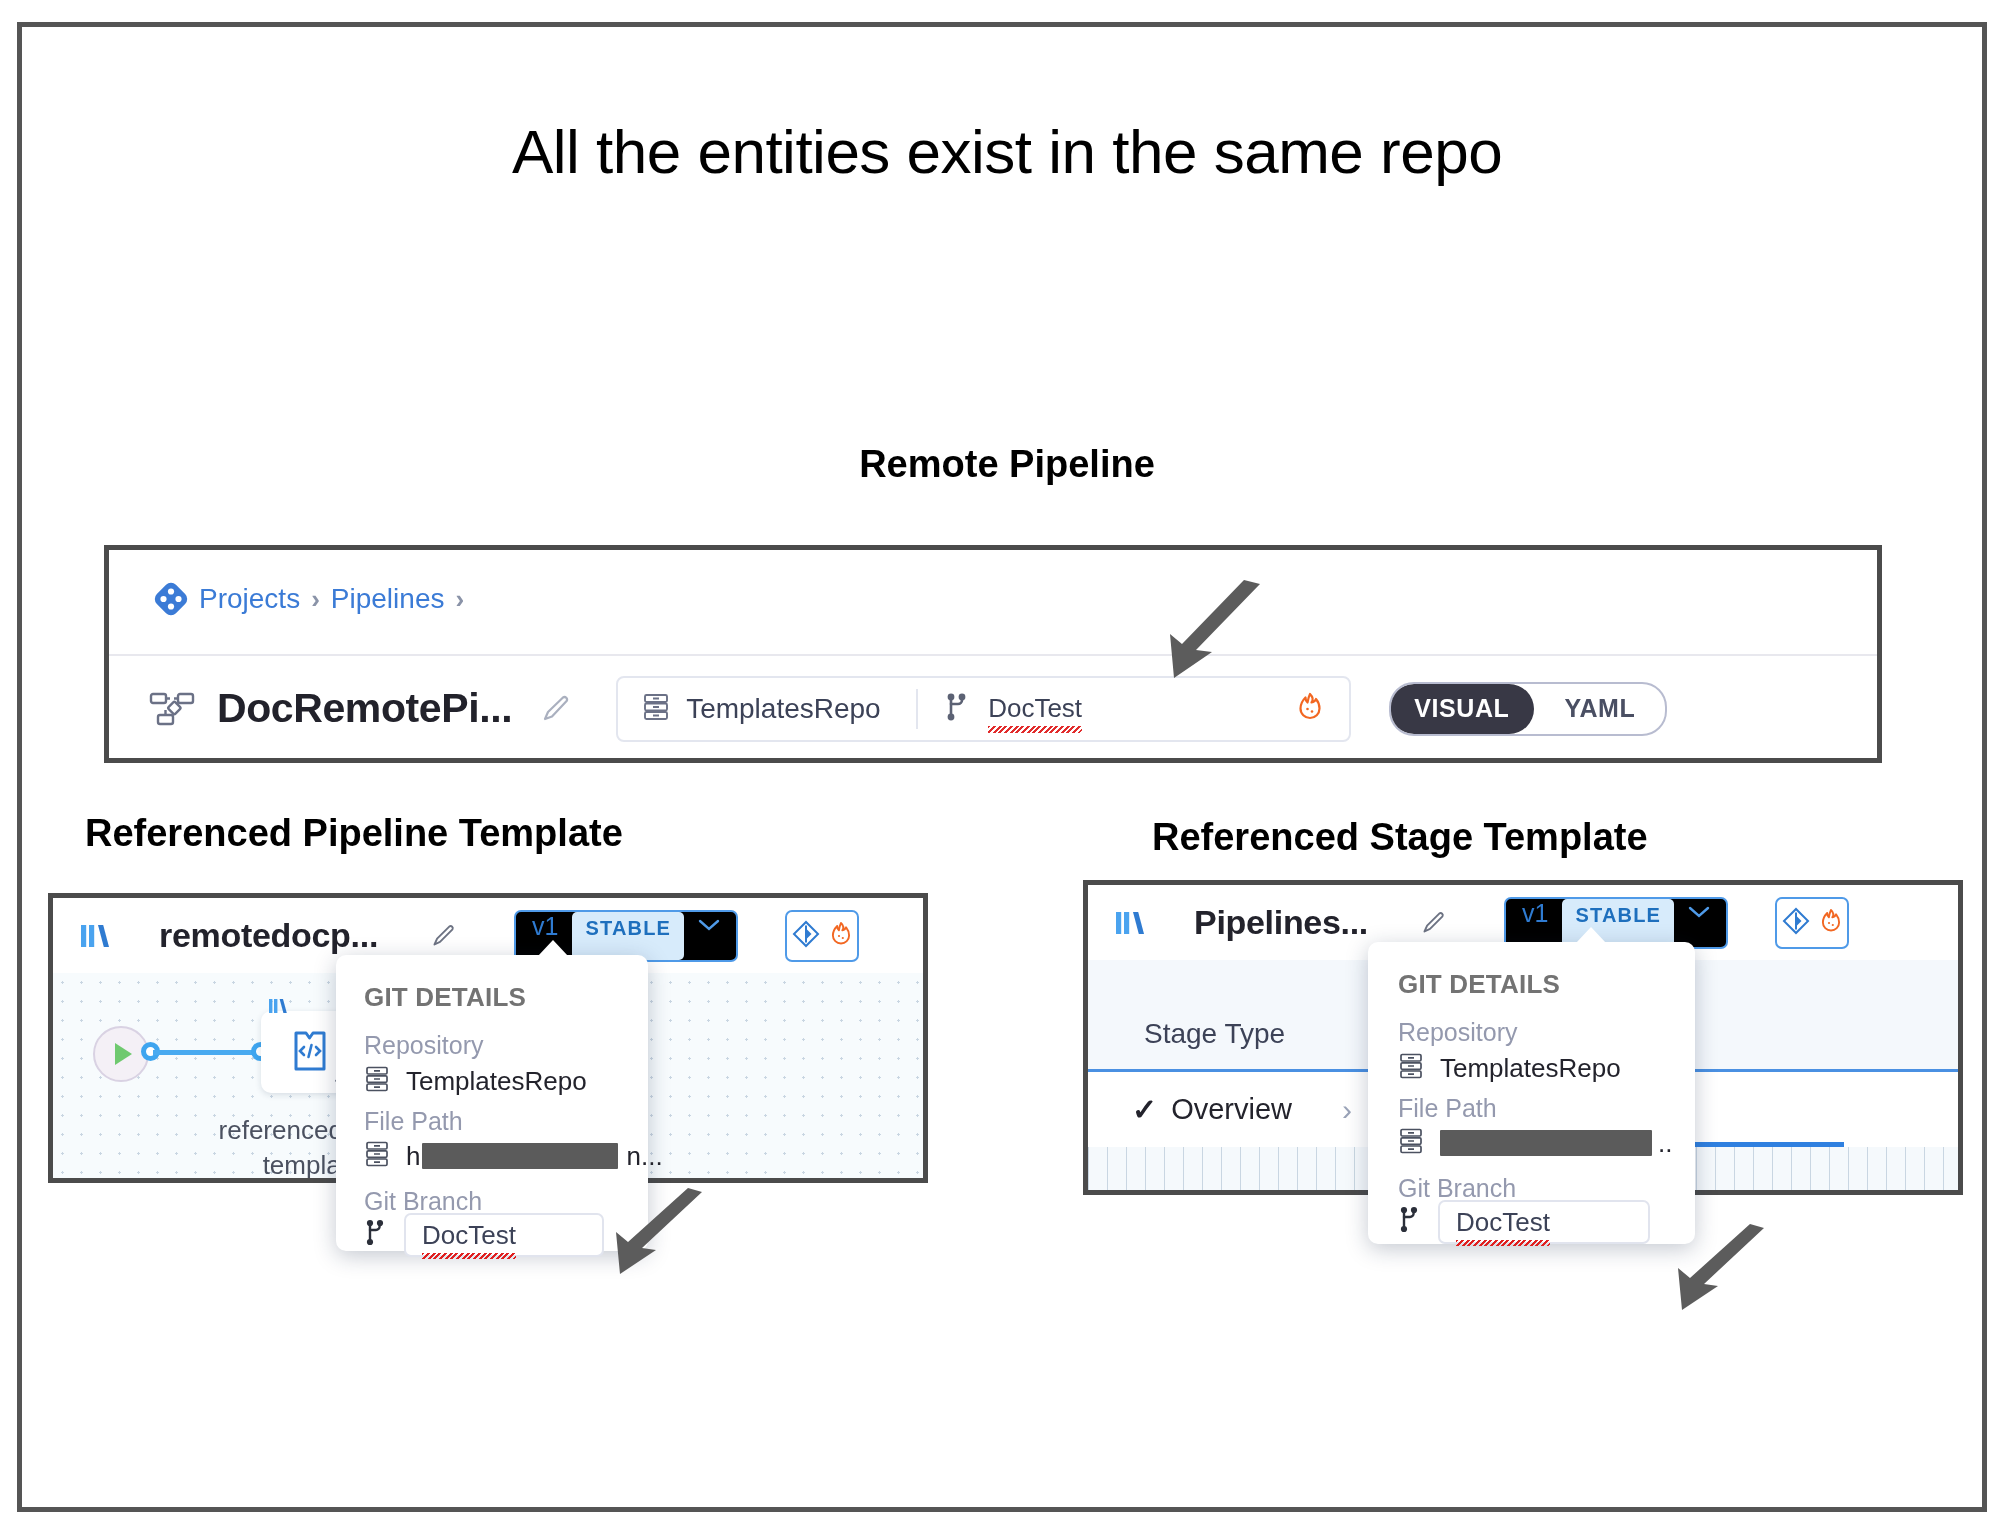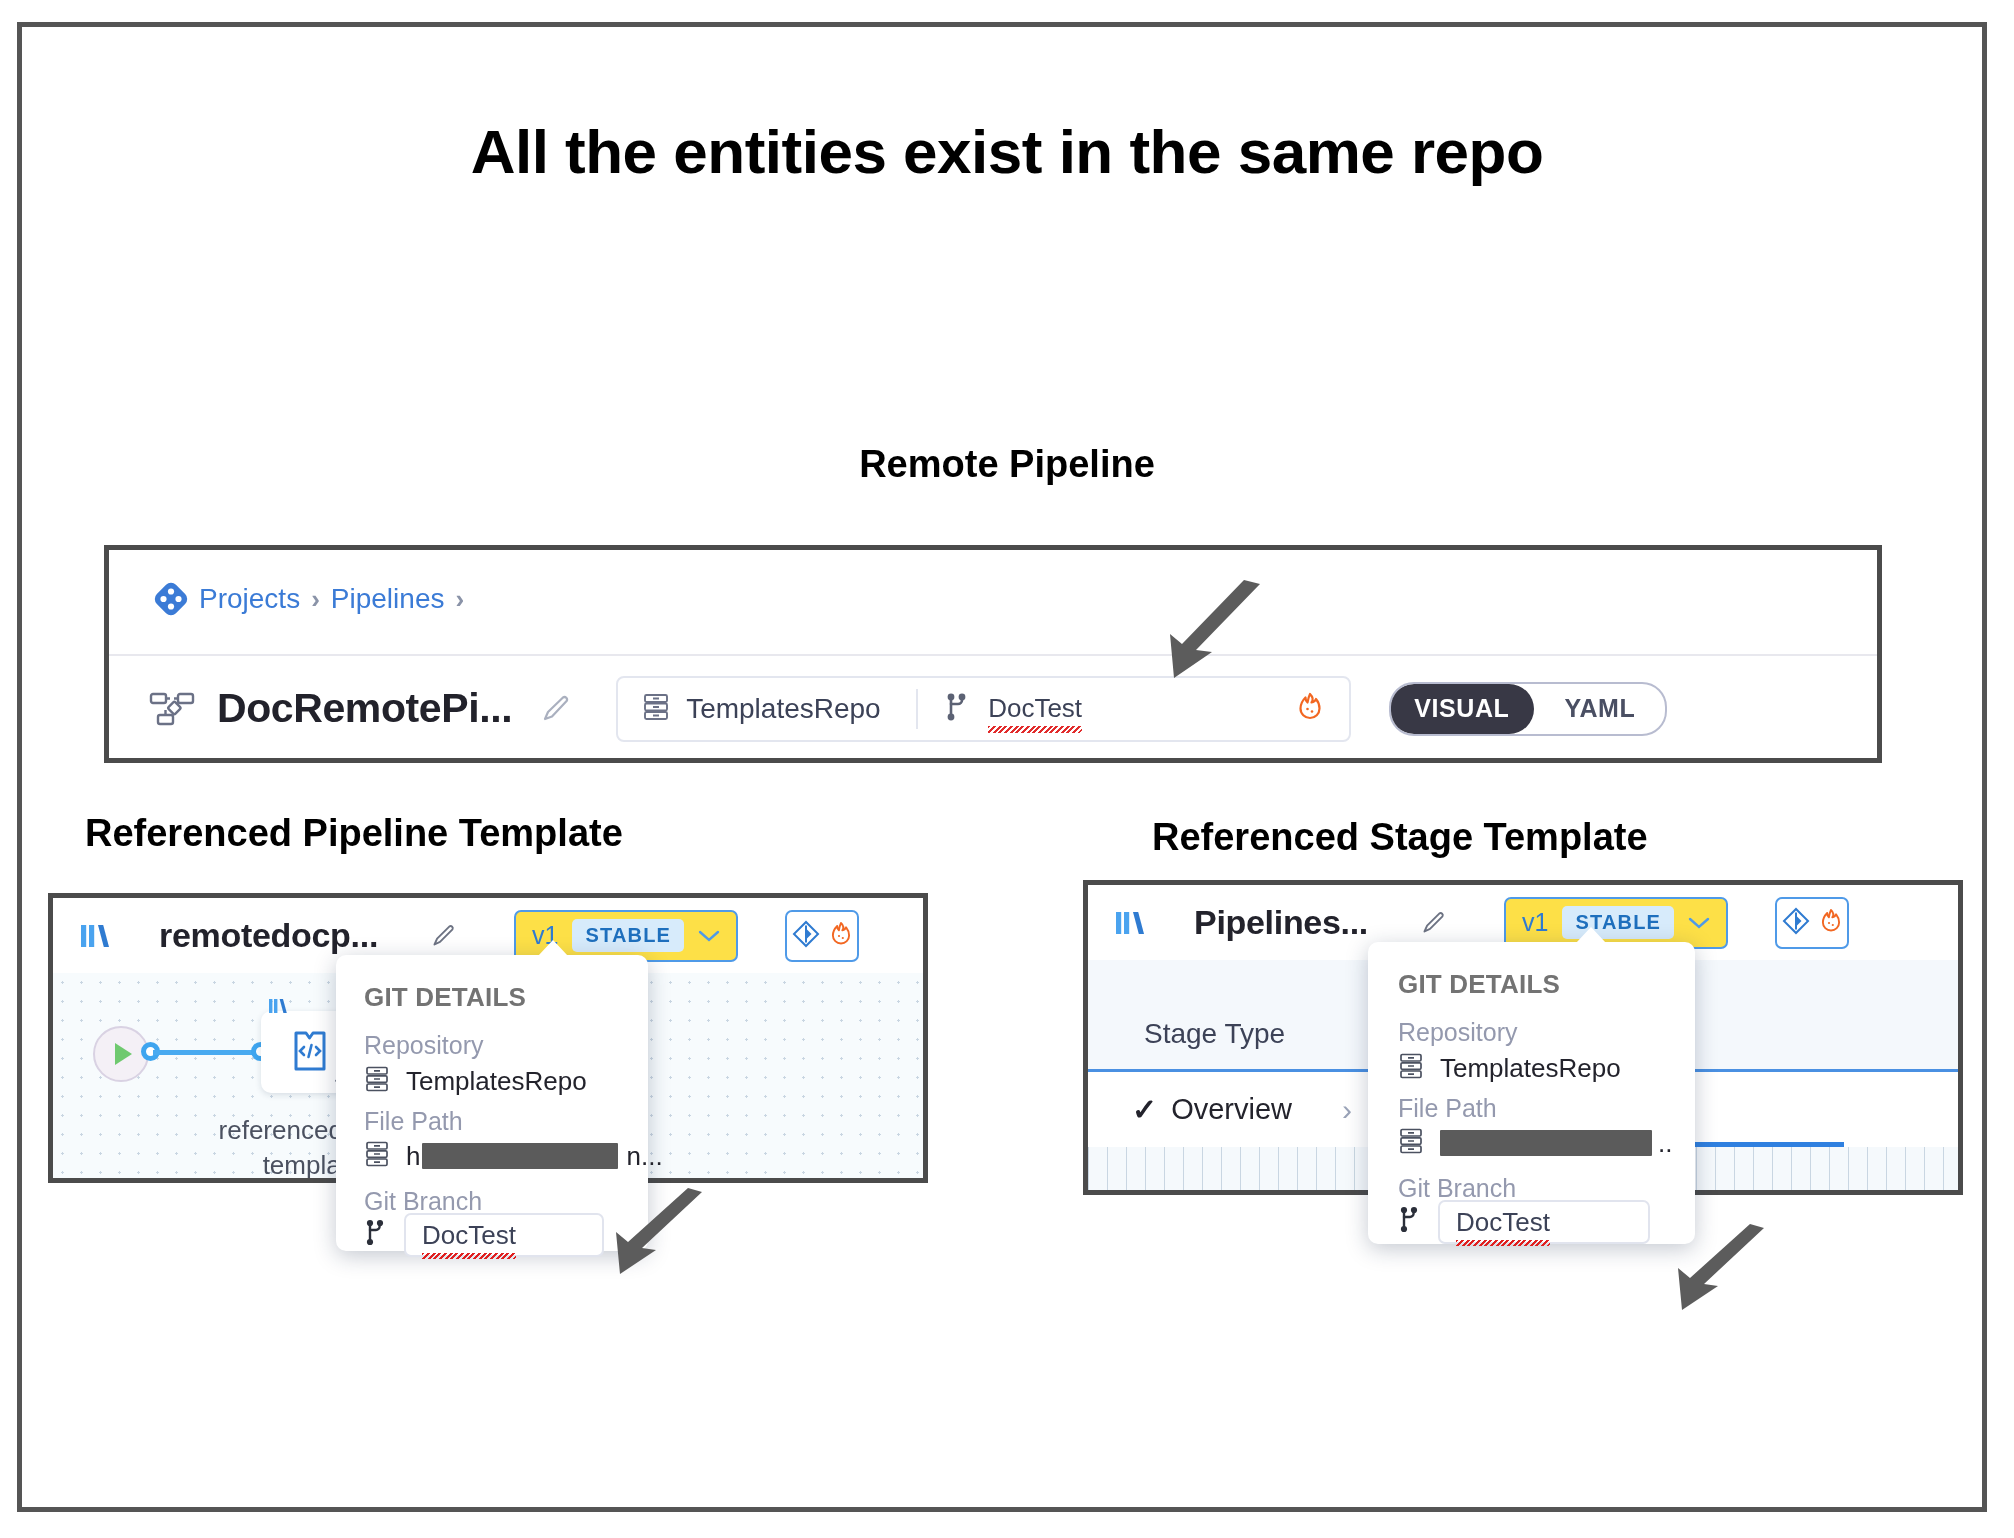--- a/index.html
+++ b/index.html
@@ -4,21 +4,21 @@
 <style>
   html,body{margin:0;padding:0;background:#ffffff;}
   body{width:2014px;height:1538px;font-family:"Liberation Sans",sans-serif;-webkit-font-smoothing:antialiased;}
 
   .page{position:absolute;left:0;top:0;width:2014px;height:1538px;background:#fff;}
   .outer-frame{position:absolute;left:17px;top:22px;width:1970px;height:1490px;border:5px solid #555555;box-sizing:border-box;}
 
   
   .main-title{
     position:absolute;left:0;top:116px;width:2014px;text-align:center;
-    font-size:62px;font-weight:bold;color:#000;letter-spacing:-0.5px;
+    font-size:62px;font-weight:normal;color:#000;letter-spacing:-0.5px;
     font-family:"Liberation Sans",sans-serif;
   }
   .sec-title{
     position:absolute;font-size:38px;font-weight:bold;color:#000;
     font-family:"Liberation Sans",sans-serif;white-space:nowrap;
   }
   #sec-remote{left:0;top:443px;width:2014px;text-align:center;}
   #sec-pipeline-tpl{left:85px;top:812px;}
   #sec-stage-tpl{left:1152px;top:816px;}
 
@@ -64,22 +64,22 @@
 
   
   #tpl-left{left:48px;top:893px;width:880px;height:290px;}
   #tpl-right{left:1083px;top:880px;width:880px;height:315px;}
 
   .tpl-head{position:relative;height:75px;background:#fff;border-bottom:2px solid #e8e8ee;display:flex;align-items:center;gap:29px;}
   .tpl-bars{margin-left:25px;width:34px;height:34px;}
   .tpl-name{margin-left:18px;font-size:34px;font-weight:bold;color:#23232c;letter-spacing:-0.3px;}
   .tpl-pencil{margin-left:22px;width:28px;height:28px;position:relative;}
   .ver-pill{
-    margin-left:28px;display:flex;align-items:center;gap:14px;height:52px;padding:0 16px;
-    border:2px solid #4f9ae8;border-radius:7px;background:#fde047;box-sizing:border-box;
+    margin-left:28px;display:flex;gap:14px;height:52px;padding:0 16px;
+    border:2px solid #4f9ae8;border-radius:7px;background:#000000;box-sizing:border-box;
   }
   .ver-v{color:#2f7bd1;font-size:25px;font-weight:500;}
   .ver-stable{background:#d7ebfb;color:#1e6fbd;font-size:20px;font-weight:bold;letter-spacing:1.2px;padding:5px 13px;border-radius:5px;}
   .chev{color:#4f9ae8;font-size:22px;}
   .git-btn{
     margin-left:18px;width:74px;height:52px;border:2px solid #4f9ae8;border-radius:7px;background:#fff;
     display:flex;align-items:center;justify-content:center;gap:7px;box-sizing:border-box;position:relative;
   }
 
   .canvas{position:absolute;left:0;right:0;bottom:0;top:75px;background:#f7fbfd;overflow:hidden;

